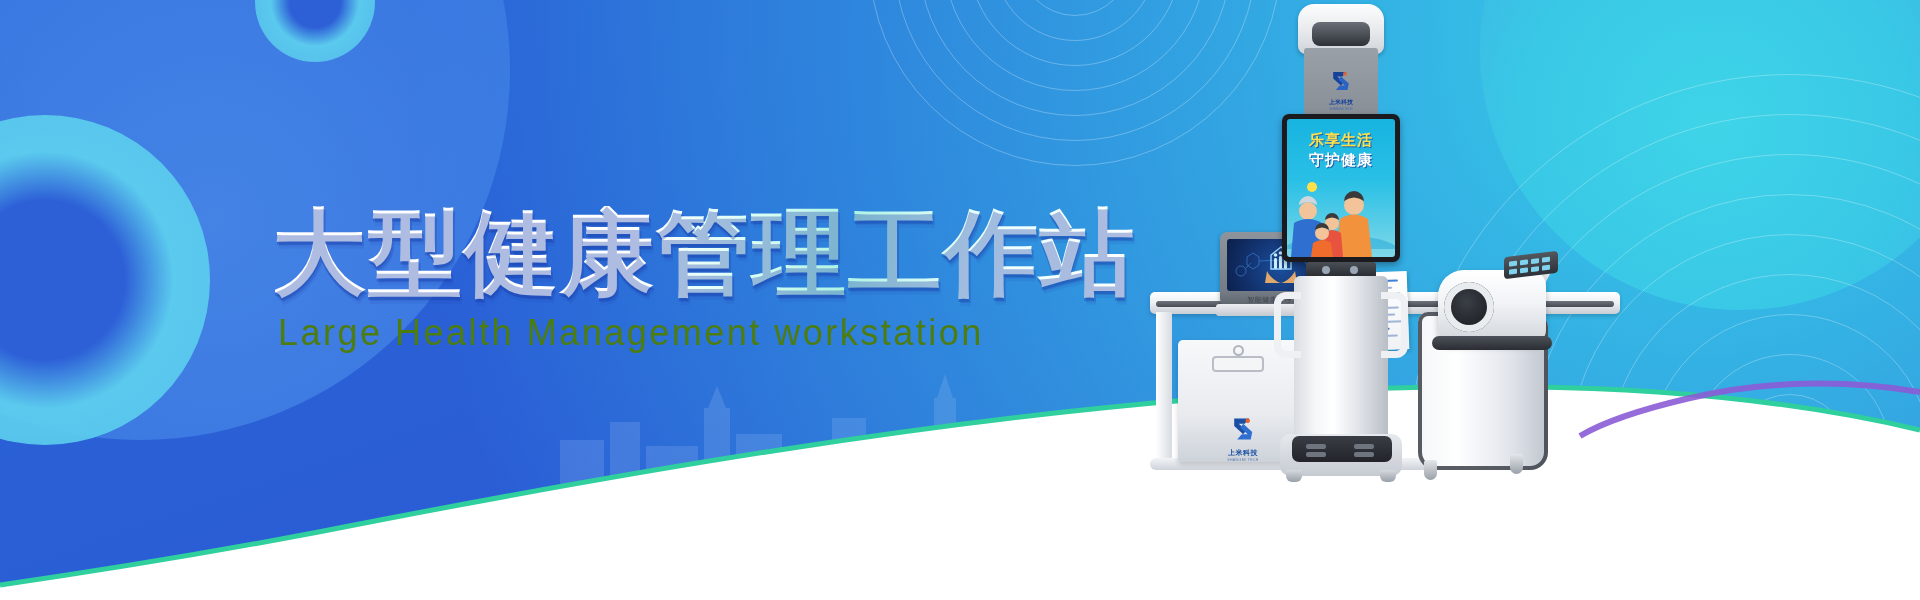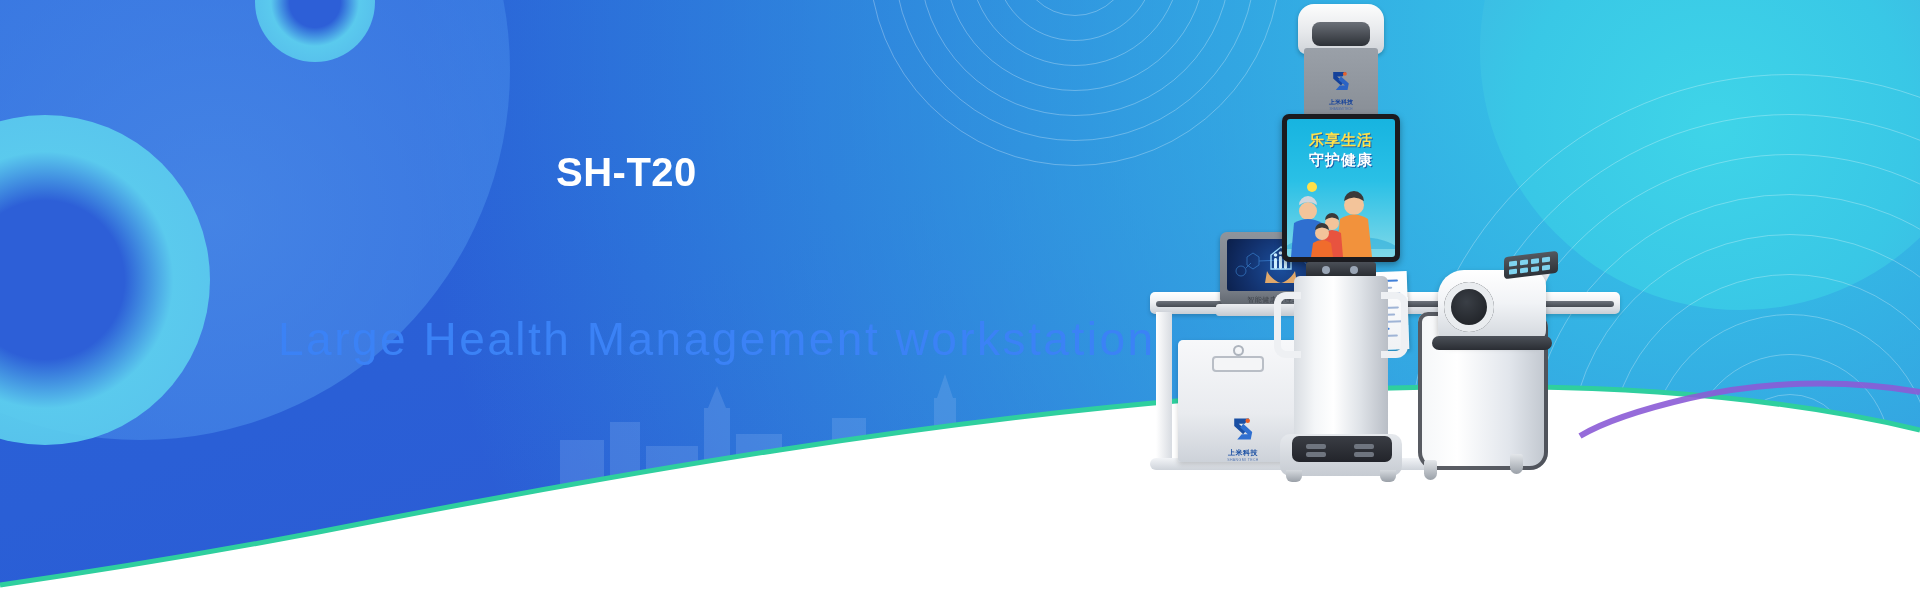--- a/index.html
+++ b/index.html
@@ -75,21 +75,21 @@
     position:absolute; left:272px; top:206px;
     font-size:94px; font-weight:bold; line-height:1;
     letter-spacing:2px; white-space:nowrap;
     background:linear-gradient(100deg,#ffffff 0%,#ffffff 42%,#d9fff4 56%,#aef3e4 66%,#e8fffb 80%,#ffffff 100%);
     -webkit-background-clip:text; background-clip:text; color:transparent;
     text-shadow:0 3px 0 rgba(26,62,170,.35);
     filter:drop-shadow(2px 4px 0 rgba(25,60,170,.30));
   }
   .subline{
     position:absolute; left:278px; top:312px;
-    font-size:46px; font-weight:300; color:#3b82f6; letter-spacing:2.5px;
+    font-size:36px; font-weight:300; color:#4d7c0f; letter-spacing:2.5px;
     white-space:nowrap;
   }
 
   
   .product{ position:absolute; left:1020px; top:0; width:900px; height:600px; }
 
   
   .kiosk{ position:absolute; left:262px; top:4px; width:118px; height:486px; }
   .kiosk-head{
     position:absolute; left:16px; top:0; width:86px; height:50px;
@@ -316,21 +316,21 @@
     </svg>
   </div>
 
   <svg class="edge" viewBox="0 0 1920 600">
     <path d="M1920,430 C1500,330 900,420 380,520 C220,552 90,572 0,585" fill="none" stroke="#2fcf9e" stroke-width="5"></path>
     <path d="M1920,418 C1820,400 1740,398 1660,406 C1760,396 1860,404 1920,418 Z" fill="none" stroke="#8b5bd6" stroke-width="0"></path>
     <path d="M1920,392 C1840,378 1760,382 1690,398 C1630,412 1600,424 1580,436" fill="none" stroke="#8b5bd6" stroke-width="6" opacity=".9"></path>
   </svg>
 
   <div class="copy">
-    <div class="model">SH-T20</div>
+    <div class="headline">大型健康管理工作站</div>
     <div class="subline">Large Health Management workstation</div>
   </div>
 
   <div class="product">
 
     <div class="desk">
       <div class="desk-top"></div>
       <div class="desk-leg-l"></div>
       <div class="desk-foot"></div>
       <div class="desk-leg-r">

